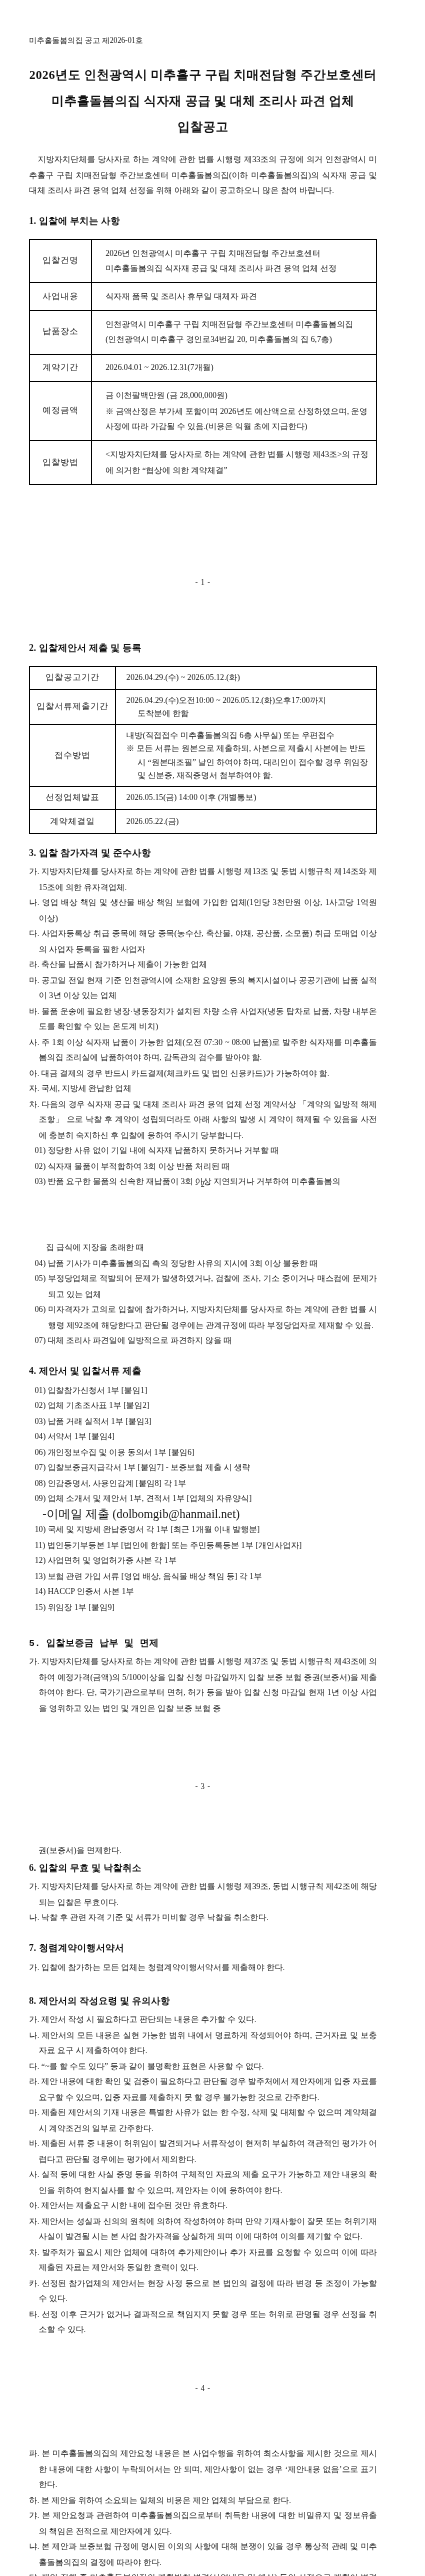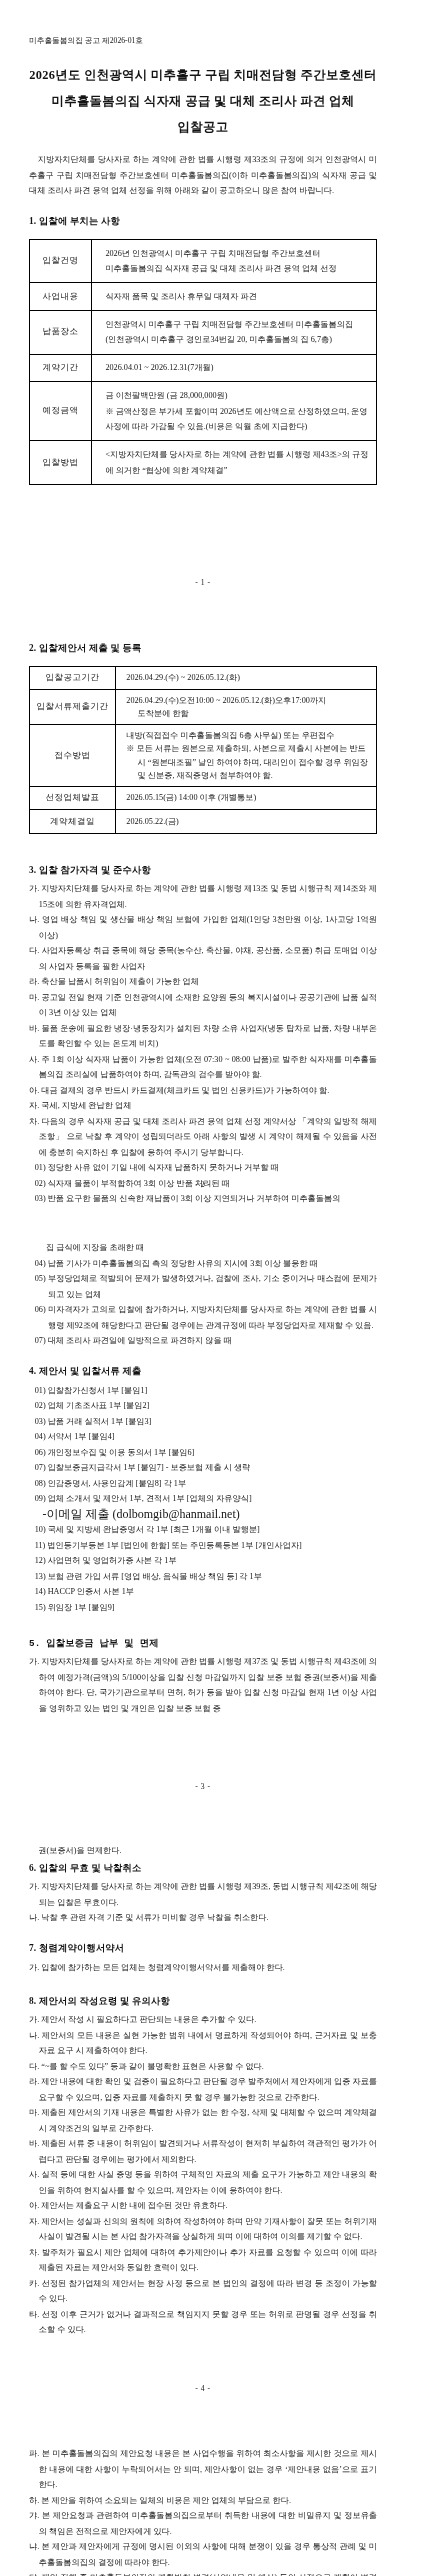--- a/index.html
+++ b/index.html
@@ -23,21 +23,21 @@
     position:absolute;left:0;right:0;bottom:15.5px;
     text-align:center;font-size:7.7px;letter-spacing:0.5px;color:#1a1a1a;
   }
   .docno{padding-top:35px;font-size:7.7px;line-height:11.3px;}
   .title{margin-top:15.5px;text-align:center;font-weight:bold;font-size:12.4px;line-height:26px;letter-spacing:0.3px;}
   .intro{margin:12.4px 0 0;font-size:8.2px;line-height:15.5px;text-align:justify;text-indent:8.8px;}
   .sec{margin:15.5px 0 0;font-size:9.3px;line-height:15.5px;font-weight:bold;letter-spacing:0.2px;}
   .mt0{margin-top:2.1px;}
   .mt36{margin-top:18.5px;}
   .mt40{margin-top:20.6px;font-family:Liberation Mono, monospace;}
-  .mt50{margin-top:29px;}
+  .mt50{margin-top:12px;}
 
   table.t{
     width:100%;border-collapse:collapse;margin-top:9.3px;
     border:1px solid #000;font-size:8.2px;table-layout:fixed;
   }
   table.t th,table.t td{border:0.5px solid #000;vertical-align:middle;}
   table.t th{
     font-weight:normal;text-align:center;font-size:8.5px;
     padding:5.2px 2.1px;letter-spacing:0.5px;
   }
@@ -142,21 +142,21 @@
         <th>계약체결일</th>
         <td>2026.05.22.(금)</td>
       </tr>
     </tbody>
   </table>
   <div class="sec mt50">3. 입찰 참가자격 및 준수사항</div>
   <div class="list gap6">
       <div class="li">가. 지방자치단체를 당사자로 하는 계약에 관한 법률 시행령 제13조 및 동법 시행규칙 제14조와 제15조에 의한 유자격업체.</div>
       <div class="li">나. 영업 배상 책임 및 생산물 배상 책임 보험에 가입한 업체(1인당 3천만원 이상, 1사고당 1억원 이상)</div>
       <div class="li">다. 사업자등록상 취급 종목에 해당 종목(농수산, 축산물, 야채, 공산품, 소모품) 취급 도매업 이상의 사업자 등록을 필한 사업자</div>
-      <div class="li">라. 축산물 납품시 허위임이 제출이 가능한 업체</div>
+      <div class="li">라. 축산물 납품시 참가하거나 제출이 가능한 업체</div>
       <div class="li">마. 공고일 전일 현재 기준 인천광역시에 소재한 요양원 등의 복지시설이나 공공기관에 납품 실적이 3년 이상 있는 업체</div>
       <div class="li">바. 물품 운송에 필요한 냉장·냉동장치가 설치된 차량 소유 사업자(냉동 탑차로 납품, 차량 내부온도를 확인할 수 있는 온도계 비치)</div>
       <div class="li">사. 주 1회 이상 식자재 납품이 가능한 업체(오전 07:30 ~ 08:00 납품)로 발주한 식자재를 미추홀돌봄의집 조리실에 납품하여야 하며, 감독관의 검수를 받아야 함.</div>
       <div class="li">아. 대금 결제의 경우 반드시 카드결제(체크카드 및 법인 신용카드)가 가능하여야 함.</div>
       <div class="li">자. 국세, 지방세 완납한 업체</div>
       <div class="li">차. 다음의 경우 식자재 공급 및 대체 조리사 파견 용역 업체 선정 계약서상 「계약의 일방적 해제조항」 으로 낙찰 후 계약이 성립되더라도 아래 사항의 발생 시 계약이 해제될 수 있음을 사전에 충분히 숙지하신 후 입찰에 응하여 주시기 당부합니다.</div>
     </div>
   <div class="list">
       <div class="li sub">01) 정당한 사유 없이 기일 내에 식자재 납품하지 못하거나 거부할 때</div>
       <div class="li sub">02) 식자재 물품이 부적합하여 3회 이상 반품 처리된 때</div>
@@ -225,18 +225,18 @@
       <div class="li">타. 선정 이후 근거가 없거나 결과적으로 책임지지 못할 경우 또는 허위로 판명될 경우 선정을 취소할 수 있다.</div>
     </div>
   <div class="pnum">- 4 -</div>
 </div>
 
 <div class="page">
   <div style="padding-top:38px;">
       <div class="li">파. 본 미추홀돌봄의집의 제안요청 내용은 본 사업수행을 위하여 최소사항을 제시한 것으로 제시한 내용에 대한 사항이 누락되어서는 안 되며, 제안사항이 없는 경우 ‘제안내용 없음’으로 표기한다.</div>
       <div class="li">하. 본 제안을 위하여 소요되는 일체의 비용은 제안 업체의 부담으로 한다.</div>
       <div class="li">갸. 본 제안요청과 관련하여 미추홀돌봄의집으로부터 취득한 내용에 대한 비밀유지 및 정보유출의 책임은 전적으로 제안자에게 있다.</div>
-      <div class="li">냐. 본 제안과 제안자에게 규정에 명시된 이외의 사항에 대해 분쟁이 있을 경우 통상적 관례 및 미추홀돌봄의집의 결정에 따라야 한다.</div>
+      <div class="li">냐. 본 제안과 보증보험 규정에 명시된 이외의 사항에 대해 분쟁이 있을 경우 통상적 관례 및 미추홀돌봄의집의 결정에 따라야 한다.</div>
       <div class="li">댜. 제안 진행 중 미추홀돌봄의집의 계획방침 변경(사업내용 및 예산) 등의 사정으로 계획이 변경 될 수 있으며, 이에 대한 이의 제기를 할 수 없다.</div>
     </div>
 
 </div>
 
 
 </body></html>

